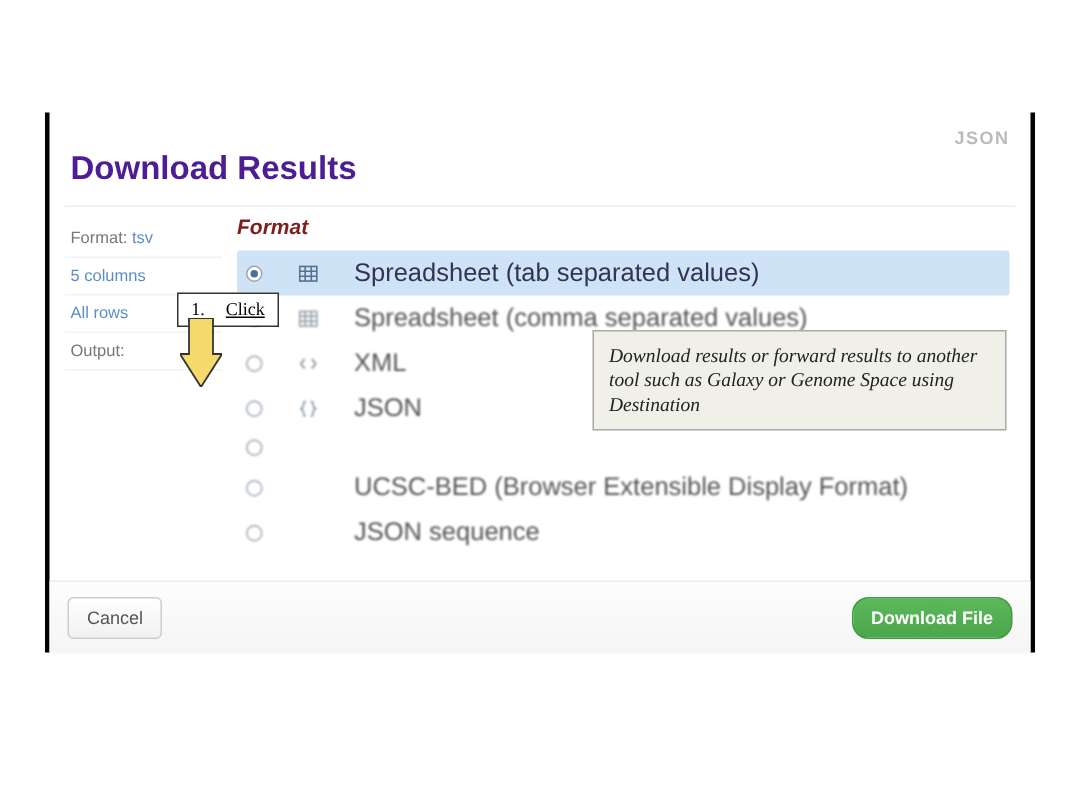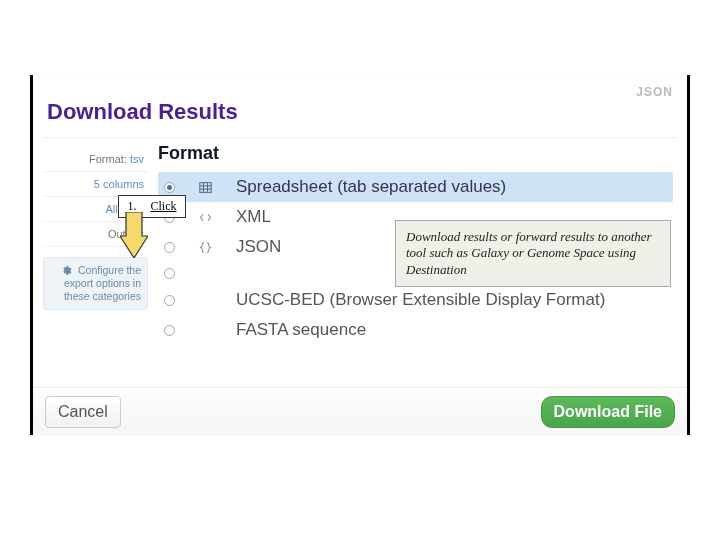--- a/index.html
+++ b/index.html
@@ -47,21 +47,20 @@
     height: 1px;
     background: #eee;
   }
   .sidebar {
     position: absolute;
     left: 10px;
     top: 72px;
     width: 105px;
     font-size: 11px;
     color: #666;
-    text-align: right;
   }
   .sidebar .row {
     padding: 6px 4px;
     border-bottom: 1px solid #f1f1f1;
     color: #5a8ec9;
     filter: blur(0.45px);
   }
   .sidebar .row .k { color: #777; }
   .sidebar .row .v { color: #5a8ec9; }
   .sidebar .tip {
@@ -81,24 +80,25 @@
     vertical-align:-2px;
     margin-right:3px;
   }
   .main {
     position: absolute;
     left: 125px;
     top: 68px;
     right: 14px;
   }
   .section-title {
-    font-size: 18px;
+    font-size: 14px;
     font-weight: 700;
-    color: #0f172a;
+    color: #7f1d1d;
     margin-bottom: 8px;
+    font-style: italic;
   }
   .opt {
     display: flex;
     align-items: center;
     gap: 24px;
     padding: 5px 6px;
     font-size: 17px;
     color: #555;
     border-radius: 2px;
     filter: blur(0.55px);
@@ -136,21 +136,21 @@
     left: 0; right: 0; bottom: 0;
     height: 48px;
     border-top: 1px solid #ececec;
     background: linear-gradient(#fdfdfd,#f5f5f5);
     display:flex;
     align-items:center;
     justify-content:space-between;
     padding: 0 12px;
   }
   .btn {
-    font-size: 16px;
+    font-size: 12px;
     padding: 6px 12px;
     border-radius: 4px;
     border: 1px solid #ccc;
     background: linear-gradient(#fff,#f1f1f1);
     color:#555;
     cursor:pointer;
     filter: blur(0.3px);
   }
   .btn.primary {
     background: linear-gradient(#5db85c,#4aa64a);
@@ -211,47 +211,52 @@
       </div>
       <div class="row">
         <span class="v">5 columns</span>
       </div>
       <div class="row">
         <span class="v">All rows</span>
       </div>
       <div class="row">
         <span class="k">Output:</span>
       </div>
-      <div class="tip">
-        <span class="gear">
-          <svg viewBox="0 0 24 24" fill="#6c8aa8">
-              <path d="M12 8a4 4 0 100 8 4 4 0 000-8zm9 4a7.9 7.9 0 00-.1-1.2l2.1-1.6-2-3.4-2.5 1a8 8 0 00-2.1-1.2L16 2h-4l-.4 2.6a8 8 0 00-2.1 1.2l-2.5-1-2 3.4 2.1 1.6A7.9 7.9 0 007 12c0 .4 0 .8.1 1.2L5 14.8l2 3.4 2.5-1a8 8 0 002.1 1.2L12 22h4l.4-2.6a8 8 0 002.1-1.2l2.5 1 2-3.4-2.1-1.6c.1-.4.1-.8.1-1.2z"></path>
-            </svg>
-        </span>
-        <span>Configure the export options in these categories</span>
-      </div>
     </div>
 
     <div class="main">
       <div class="section-title">Format</div>
 
       <div class="opt selected">
         <span class="radio checked"></span>
         <span class="ico">
           <svg viewBox="0 0 16 16" fill="none" stroke="#54708d" stroke-width="1.3">
               <rect x="1" y="2" width="14" height="12"></rect>
               <line x1="1" y1="6" x2="15" y2="6"></line>
               <line x1="1" y1="10" x2="15" y2="10"></line>
               <line x1="5.5" y1="2" x2="5.5" y2="14"></line>
               <line x1="10.5" y1="2" x2="10.5" y2="14"></line>
             </svg>
         </span>
         <span>Spreadsheet (tab separated values)</span>
       </div>
 
+      <div class="opt">
+        <span class="radio"></span>
+        <span class="ico">
+          <svg viewBox="0 0 16 16" fill="none" stroke="#8a97a4" stroke-width="1.2">
+              <rect x="1" y="2" width="14" height="12"></rect>
+              <line x1="1" y1="6" x2="15" y2="6"></line>
+              <line x1="1" y1="10" x2="15" y2="10"></line>
+              <line x1="5.5" y1="2" x2="5.5" y2="14"></line>
+              <line x1="10.5" y1="2" x2="10.5" y2="14"></line>
+            </svg>
+        </span>
+        <span>Spreadsheet (comma separated values)</span>
+      </div>
 
       <div class="opt">
         <span class="radio"></span>
         <span class="ico">
           <svg viewBox="0 0 16 16" fill="none" stroke="#8a97a4" stroke-width="1.5">
               <polyline points="5,4 2,8 5,12"></polyline>
               <polyline points="11,4 14,8 11,12"></polyline>
             </svg>
         </span>
         <span>XML</span>
@@ -275,21 +280,21 @@
 
       <div class="opt">
         <span class="radio"></span>
         <span class="ico"></span>
         <span>UCSC-BED (Browser Extensible Display Format)</span>
       </div>
 
       <div class="opt">
         <span class="radio"></span>
         <span class="ico"></span>
-        <span>FASTA sequence</span>
+        <span>JSON sequence</span>
       </div>
     </div>
 
     <div class="footer">
       <button class="btn">Cancel</button>
       <button class="btn primary">Download File</button>
     </div>
   </div>
 
   <div class="overlay-click">

